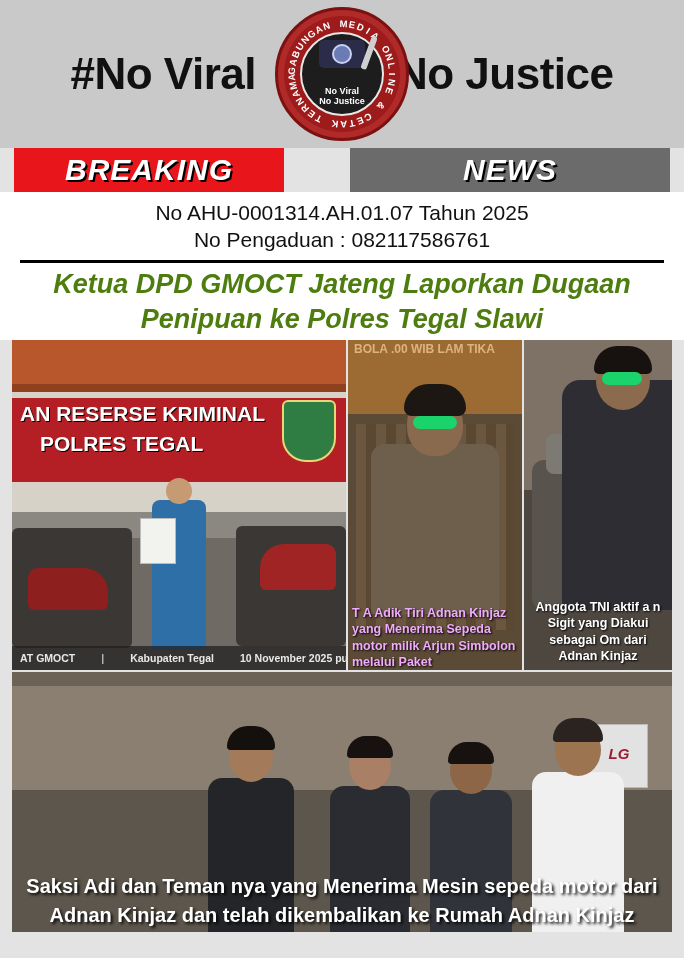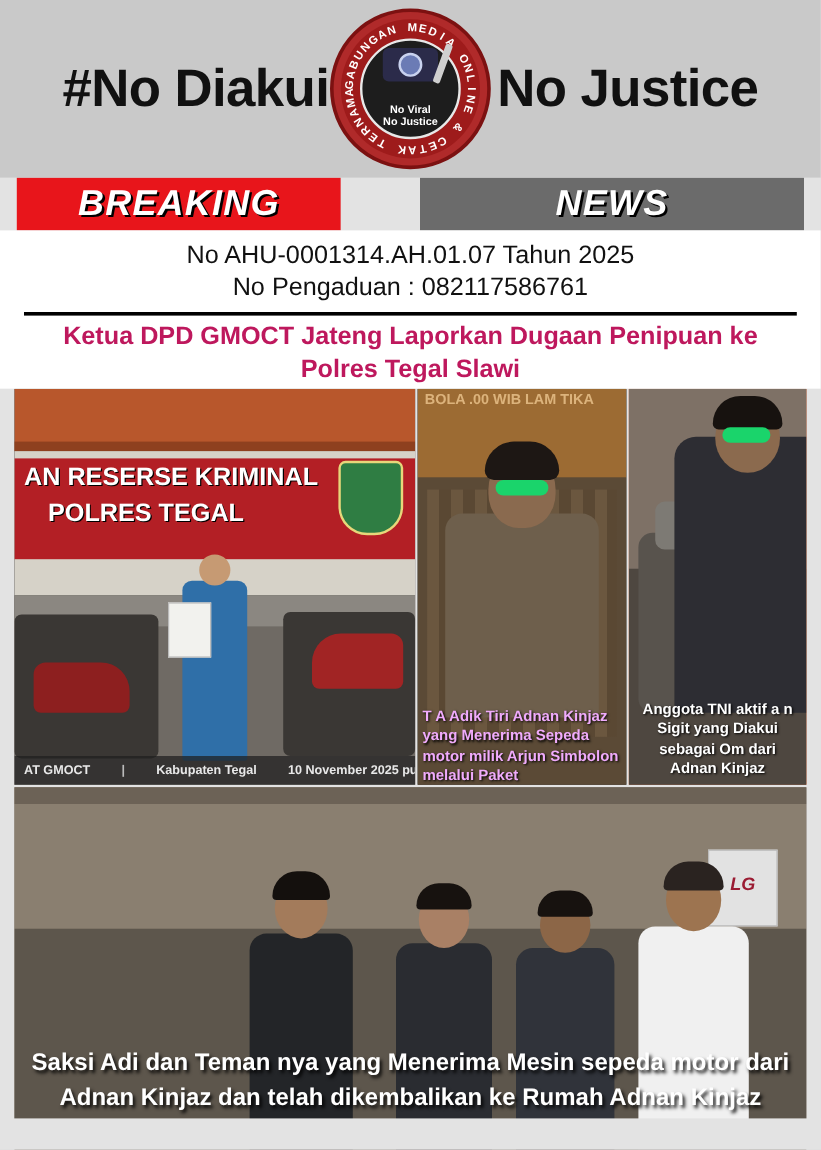--- a/index.html
+++ b/index.html
@@ -111,23 +111,24 @@
     padding:8px 20px 0;
     text-align:center;
   }
   .info-line{
     font-size:21px;color:#111;line-height:1.28;
   }
   .divider{
     height:3px;background:#000;margin:6px 0 4px;
   }
   .headline{
-    font-size:21px;font-weight:bold;color:#be185d;
+    font-size:27px;font-weight:bold;color:#4d7c0f;
     line-height:1.32;
     padding:0 8px 2px;
+    font-style:italic;
   }
 
   
   .photos{
     position:relative;flex:1 1 auto;
     display:flex;flex-direction:column;
     background:#e3e3e3;
     padding:0 12px 0;
     box-sizing:border-box;
     overflow:hidden;
@@ -302,21 +303,21 @@
   .footer-strip{
     position:absolute;left:0;right:0;bottom:0;height:26px;background:#e3e3e3;
   }
 </style>
 </head>
 <body>
 
 <div class="poster">
 
   <div class="header">
-    <div class="header-text left">#No Diakui</div>
+    <div class="header-text left">#No Viral</div>
 
     <div class="logo">
       <div class="logo-ring"></div>
       <div class="logo-arc">
           <span style="transform: rotate(-86.4deg) translate(-50%, -56px);">G</span>
           <span style="transform: rotate(-76.6deg) translate(-50%, -56px);">A</span>
           <span style="transform: rotate(-66.8deg) translate(-50%, -56px);">B</span>
           <span style="transform: rotate(-57deg) translate(-50%, -56px);">U</span>
           <span style="transform: rotate(-47.2deg) translate(-50%, -56px);">N</span>
           <span style="transform: rotate(-37.4deg) translate(-50%, -56px);">G</span>

